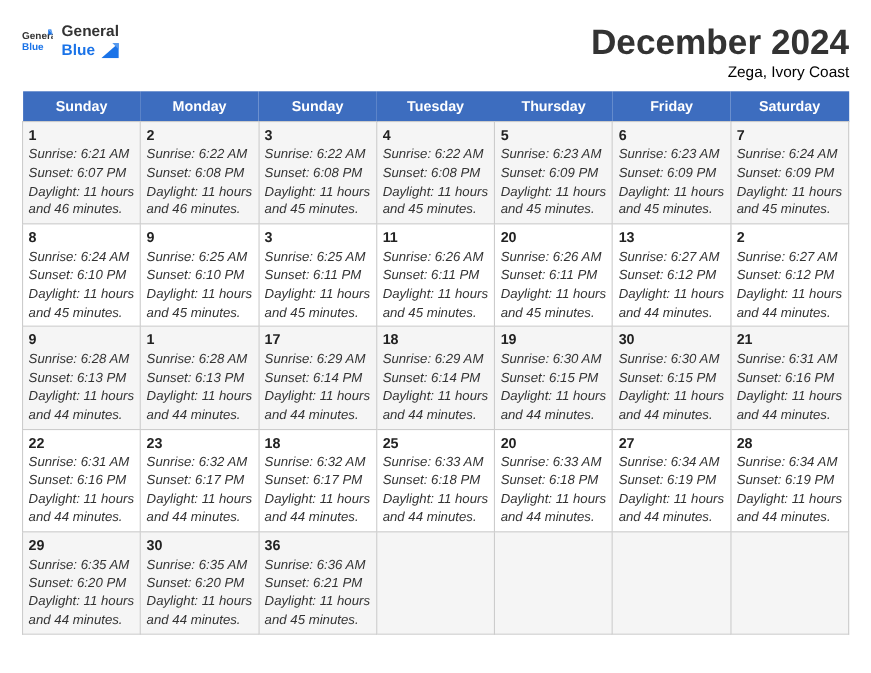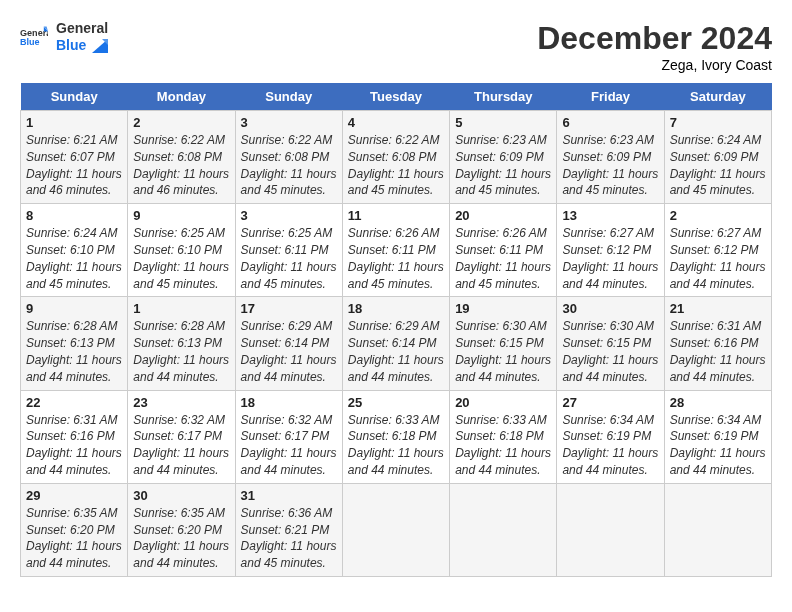--- a/index.html
+++ b/index.html
@@ -153,20 +153,20 @@
         <td><span class="day-number">23</span><span class="day-info">Sunrise: 6:32 AM<br>Sunset: 6:17 PM<br>Daylight: 11 hours and 44 minutes.</span></td>
         <td><span class="day-number">18</span><span class="day-info">Sunrise: 6:32 AM<br>Sunset: 6:17 PM<br>Daylight: 11 hours and 44 minutes.</span></td>
         <td><span class="day-number">25</span><span class="day-info">Sunrise: 6:33 AM<br>Sunset: 6:18 PM<br>Daylight: 11 hours and 44 minutes.</span></td>
         <td><span class="day-number">20</span><span class="day-info">Sunrise: 6:33 AM<br>Sunset: 6:18 PM<br>Daylight: 11 hours and 44 minutes.</span></td>
         <td><span class="day-number">27</span><span class="day-info">Sunrise: 6:34 AM<br>Sunset: 6:19 PM<br>Daylight: 11 hours and 44 minutes.</span></td>
         <td><span class="day-number">28</span><span class="day-info">Sunrise: 6:34 AM<br>Sunset: 6:19 PM<br>Daylight: 11 hours and 44 minutes.</span></td>
       </tr>
       <tr>
         <td><span class="day-number">29</span><span class="day-info">Sunrise: 6:35 AM<br>Sunset: 6:20 PM<br>Daylight: 11 hours and 44 minutes.</span></td>
         <td><span class="day-number">30</span><span class="day-info">Sunrise: 6:35 AM<br>Sunset: 6:20 PM<br>Daylight: 11 hours and 44 minutes.</span></td>
-        <td><span class="day-number">31</span><span class="day-info">Sunrise: 6:36 AM<br>Sunset: 6:21 PM<br>Daylight: 11 hours and 45 minutes.</span></td>
+        <td><span class="day-number">36</span><span class="day-info">Sunrise: 6:36 AM<br>Sunset: 6:21 PM<br>Daylight: 11 hours and 45 minutes.</span></td>
         <td class="empty"></td>
         <td class="empty"></td>
         <td class="empty"></td>
         <td class="empty"></td>
       </tr>
     </tbody>
 </table>
 
 </body></html>

